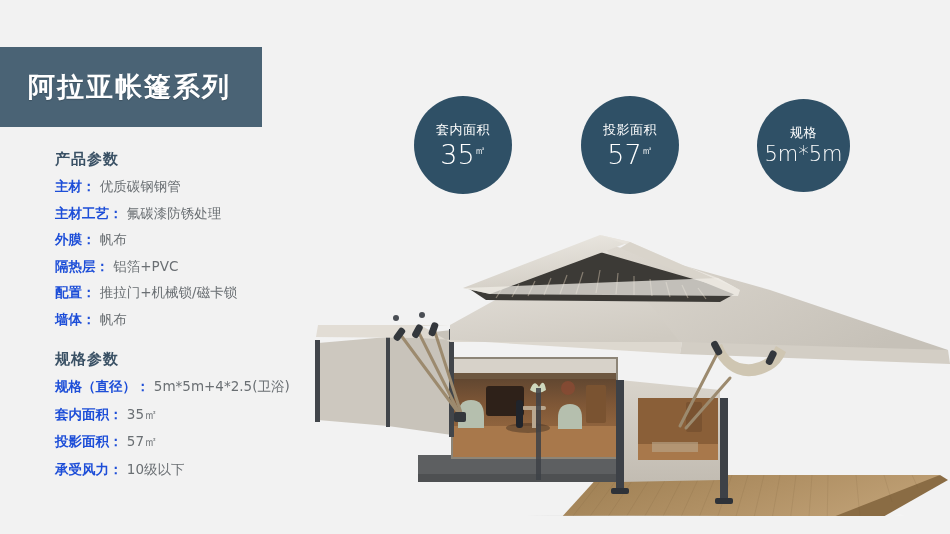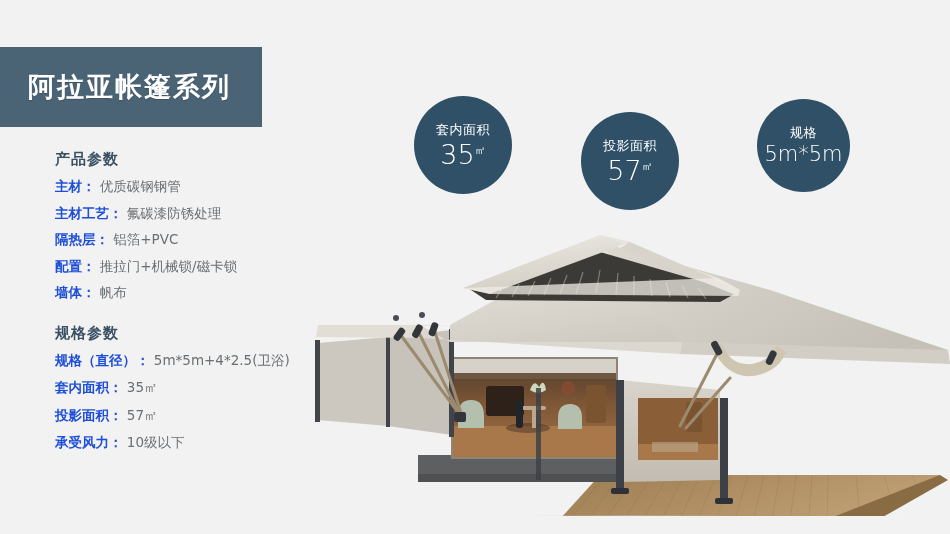--- a/index.html
+++ b/index.html
@@ -44,21 +44,21 @@
     position:absolute;border-radius:50%;
     background:#2f5066;
     display:flex;flex-direction:column;align-items:center;justify-content:center;
     color:#fff;box-sizing:border-box;
   }
   .circle .c-label{font-size:13px;line-height:1;letter-spacing:.5px;margin-bottom:5px;font-weight:300;}
   .circle .c-value{font-size:27px;line-height:1;font-weight:300;letter-spacing:0px;}
   .circle .c-value.small{font-size:21px;}
   .circle .c-value .sup2{font-size:11px;vertical-align:super;}
   #circle-1{left:414px;top:96px;width:98px;height:98px;align-items:center;}
-  #circle-2{left:581px;top:112px;width:98px;height:98px;}
+  #circle-2{left:581px;top:96px;width:98px;height:98px;}
   #circle-3{left:757px;top:99px;width:93px;height:93px;}
 
   
   .tent-art{position:absolute;left:300px;top:230px;width:650px;height:300px;}
   .tent-art svg{display:block;width:650px;height:300px;}
   .watermark{
     position:absolute;left:525px;top:288px;width:150px;height:66px;
     opacity:.16;pointer-events:none;
   }
 </style>
@@ -76,20 +76,24 @@
     <div class="sec-head">产品参数</div>
 
     <div class="spec-list-1">
       <div class="spec-line">
         <span class="k">主材：</span>
         <span class="v">优质碳钢钢管</span>
       </div>
       <div class="spec-line">
         <span class="k">主材工艺：</span>
         <span class="v">氟碳漆防锈处理</span>
+      </div>
+      <div class="spec-line">
+        <span class="k">外膜：</span>
+        <span class="v">帆布</span>
       </div>
       <div class="spec-line">
         <span class="k">隔热层：</span>
         <span class="v">铝箔+PVC</span>
       </div>
       <div class="spec-line">
         <span class="k">配置：</span>
         <span class="v">推拉门+机械锁/磁卡锁</span>
       </div>
       <div class="spec-line">

